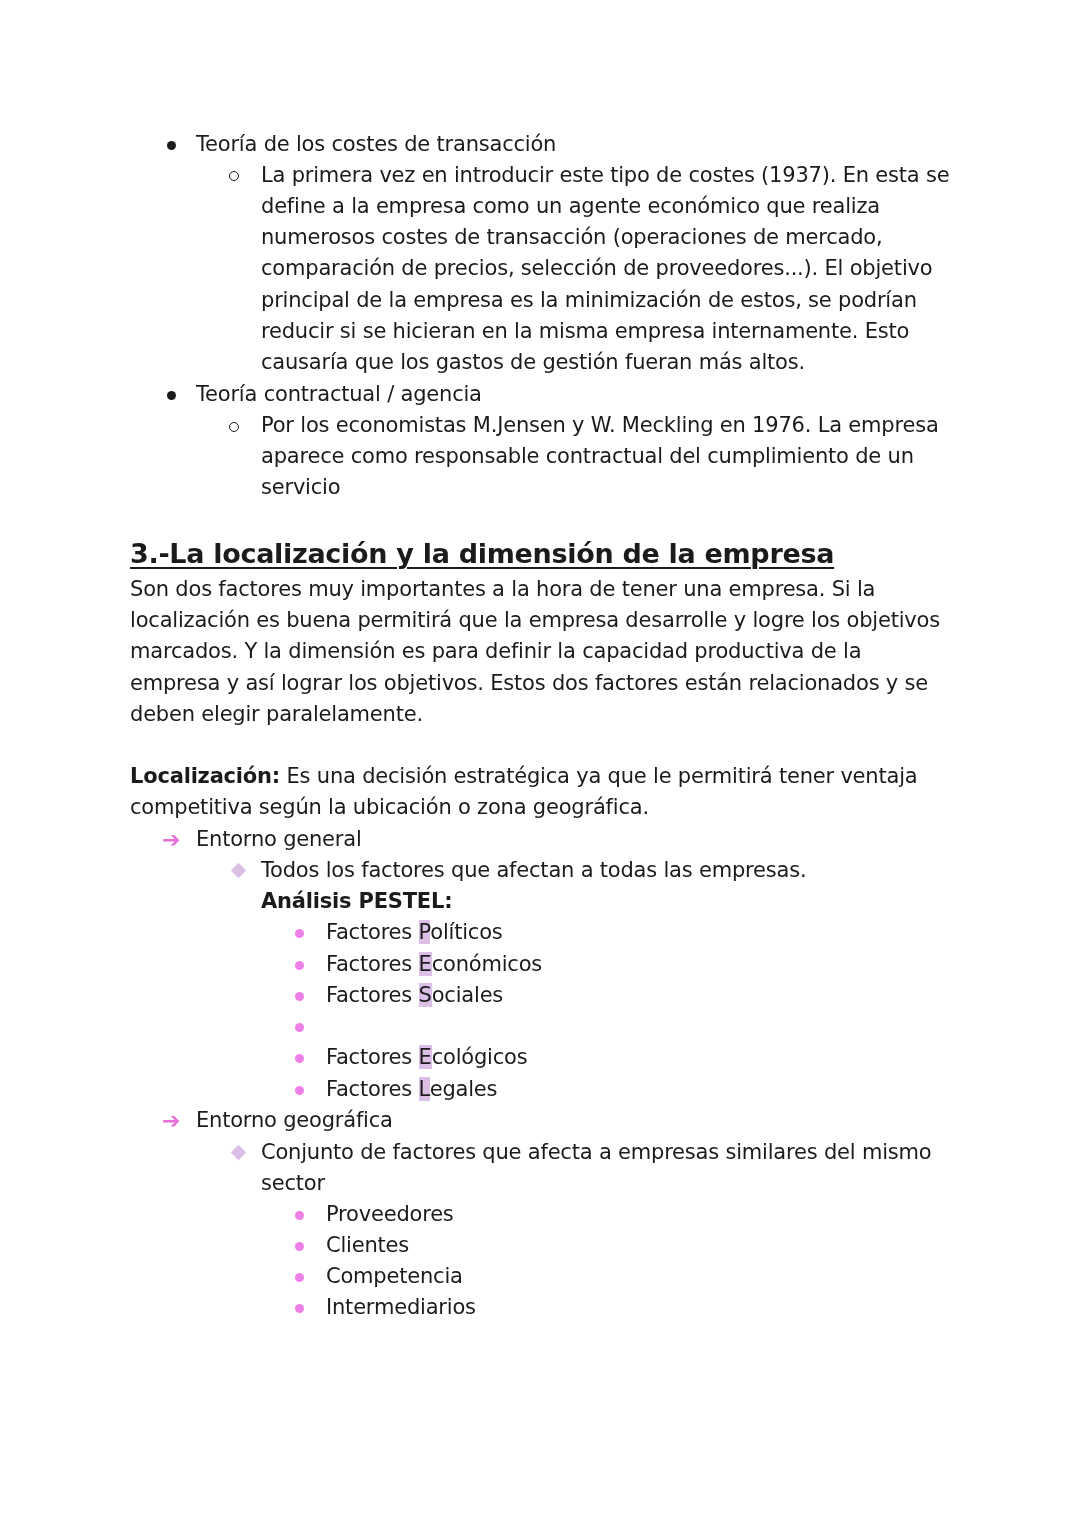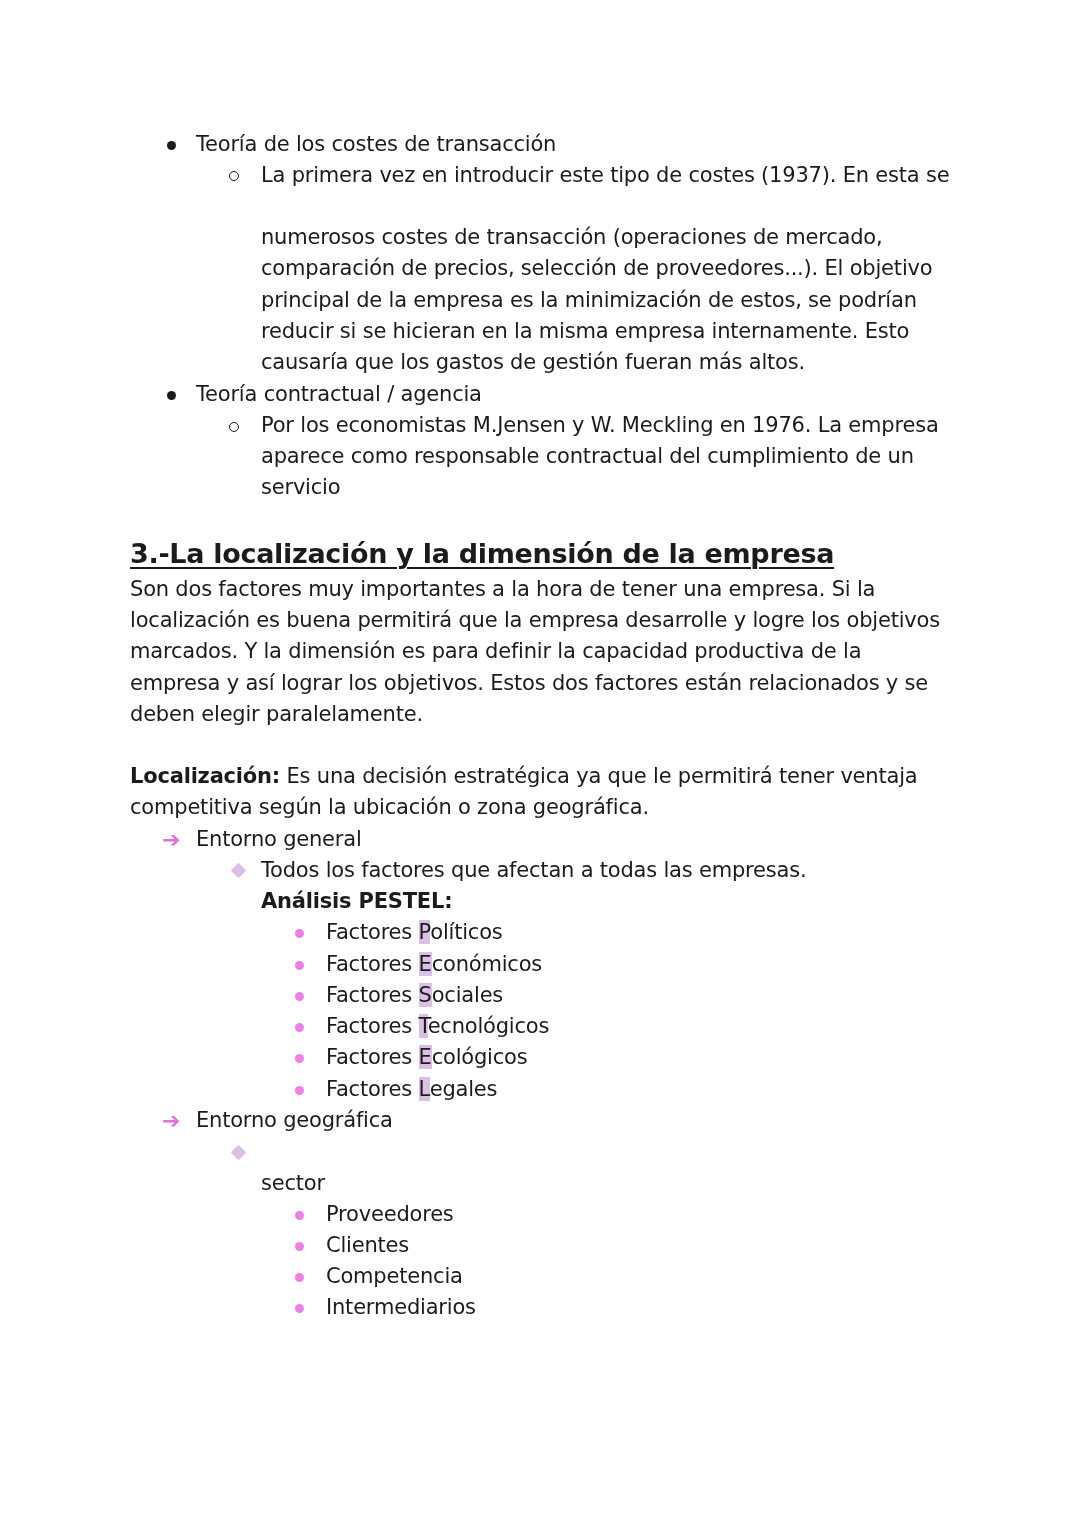--- a/index.html
+++ b/index.html
@@ -20,20 +20,21 @@
 </head>
 <body>
 
 <div class="page">
 
   <span class="dot-black" style="left:167px; top:141px;"></span>
   <div class="line" style="left:196px; top:129px;">Teoría de los costes de transacción</div>
 
   <span class="circle-hollow" style="left:229px; top:171px;"></span>
   <div class="line" style="left:261px; top:160px;">La primera vez en introducir este tipo de costes (1937). En esta se</div>
+  <div class="line" style="left:261px; top:191px;">define a la empresa como un agente económico que realiza</div>
   <div class="line" style="left:261px; top:222px;text-align:center;">numerosos costes de transacción (operaciones de mercado,</div>
   <div class="line" style="left:261px; top:253px;">comparación de precios, selección de proveedores...).  El objetivo</div>
   <div class="line" style="left:261px; top:285px;">principal de la empresa es la minimización de estos, se podrían</div>
   <div class="line" style="left:261px; top:316px;">reducir si se hicieran en la misma empresa internamente. Esto</div>
   <div class="line" style="left:261px; top:347px;">causaría que los gastos de gestión fueran más altos.</div>
 
   <span class="dot-black" style="left:167px; top:391px;"></span>
   <div class="line" style="left:196px; top:379px;">Teoría contractual / agencia</div>
 
   <span class="circle-hollow" style="left:229px; top:422px;"></span>
@@ -64,32 +65,32 @@
   <span class="dot-pink" style="left:295px; top:929px;"></span>
   <div class="line" style="left:326px; top:917px;"><span>Factores </span><span class="hl">P</span><span>olíticos</span></div>
 
   <span class="dot-pink" style="left:295px; top:961px;"></span>
   <div class="line" style="left:326px; top:949px;"><span>Factores </span><span class="hl">E</span><span>conómicos</span></div>
 
   <span class="dot-pink" style="left:295px; top:992px;"></span>
   <div class="line" style="left:326px; top:980px;"><span>Factores </span><span class="hl">S</span><span>ociales</span></div>
 
   <span class="dot-pink" style="left:295px; top:1023px;"></span>
-  <div class="line" style="left:326px; top:1011px;"><span>Factores </span><span class="hl">T</span><span>ecnológicos</span></div>
 
   <span class="dot-pink" style="left:295px; top:1054px;"></span>
   <div class="line" style="left:326px; top:1042px;"><span>Factores </span><span class="hl">E</span><span>cológicos</span></div>
 
   <span class="dot-pink" style="left:295px; top:1086px;"></span>
   <div class="line" style="left:326px; top:1074px;"><span>Factores </span><span class="hl">L</span><span>egales</span></div>
 
   <span class="arrow" style="left:162px; top:1105px;">➔</span>
   <div class="line" style="left:196px; top:1105px;">Entorno geográfica</div>
 
   <span class="diamond" style="left:233px; top:1147px;"></span>
+  <div class="line" style="left:261px; top:1137px;">Conjunto de factores que afecta a empresas similares del mismo</div>
   <div class="line" style="left:261px; top:1168px;">sector</div>
 
   <span class="dot-pink" style="left:295px; top:1211px;"></span>
   <div class="line" style="left:326px; top:1199px;">Proveedores</div>
 
   <span class="dot-pink" style="left:295px; top:1242px;"></span>
   <div class="line" style="left:326px; top:1230px;">Clientes</div>
 
   <span class="dot-pink" style="left:295px; top:1273px;"></span>
   <div class="line" style="left:326px; top:1261px;">Competencia</div>

